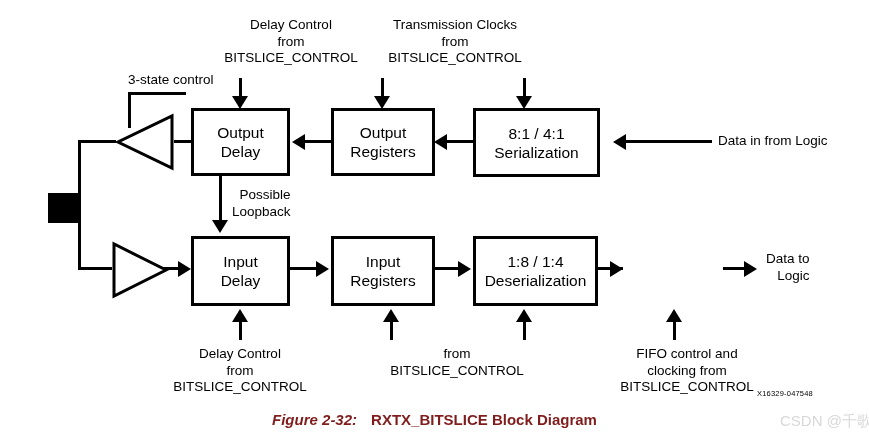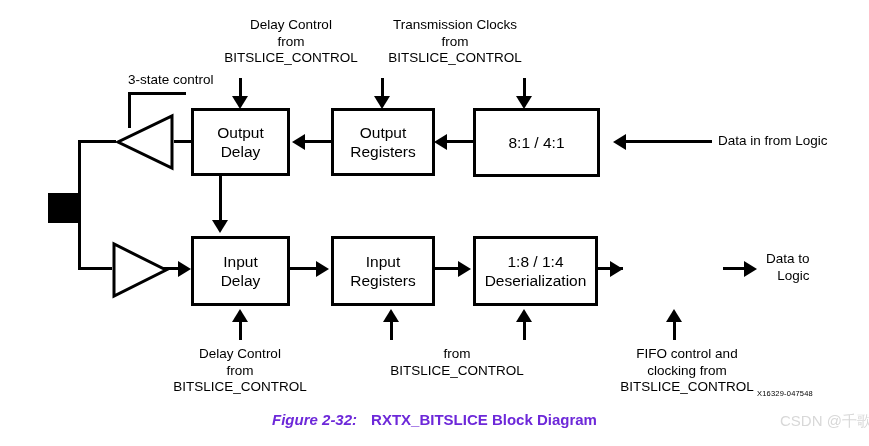--- a/index.html
+++ b/index.html
@@ -64,21 +64,21 @@
 
   
   .pad { position: absolute; background: #000000; z-index: 4; }
 
   
   #caption {
     position: absolute;
     left: 0; right: 0;
     text-align: center;
     font-size: 15px;
-    color: #6d28d9;
+    color: #7f1d1d;
     z-index: 5;
   }
   #caption .fig {
     font-style: italic;
     font-weight: bold;
     margin-right: 14px;
   }
   #caption .ttl { font-weight: bold; }
 
   #figid {
@@ -132,20 +132,21 @@
     <span class="l2">Delay</span>
   </div>
 
   <div class="blk" style="left:331px; top:108px; width:104px; height:68px;">
     <span class="l1">Output</span>
     <span class="l2">Registers</span>
   </div>
 
   <div class="blk" style="left:473px; top:108px; width:127px; height:69px;">
     <span class="l1">8:1 / 4:1</span>
+    <span class="l2">Serialization</span>
   </div>
 
   <div class="hline" style="left:447px; top:140px; width:26px;"></div>
   <div class="arr left" style="left:434px; top:134px;"></div>
 
   <div class="hline" style="left:305px; top:140px; width:26px;"></div>
   <div class="arr left" style="left:292px; top:134px;"></div>
 
   <div class="hline" style="left:626px; top:140px; width:86px;"></div>
   <div class="arr left" style="left:613px; top:134px;"></div>
@@ -167,20 +168,24 @@
 
   <div class="hline" style="left:78px; top:267px; width:34px;"></div>
   <svg class="buf" style="left:110px; top:241px; width:62px; height:58px;" viewBox="0 0 62 58" xmlns="http://www.w3.org/2000/svg">
     <polygon points="4,3 4,55 56,29" fill="#ffffff" stroke="#000000" stroke-width="3" stroke-linejoin="miter"></polygon>
   </svg>
   <div class="hline" style="left:160px; top:267px; width:20px;"></div>
   <div class="arr right" style="left:178px; top:261px;"></div>
 
   <div class="vline" style="left:219px; top:176px; height:46px;"></div>
   <div class="arr down" style="left:212px; top:220px;"></div>
+  <div class="lbl left" style="left:232px; top:187px;">
+    <div>Possible</div>
+    <div>Loopback</div>
+  </div>
 
   <div class="blk" style="left:191px; top:236px; width:99px; height:70px;">
     <span class="l1">Input</span>
     <span class="l2">Delay</span>
   </div>
 
   <div class="blk" style="left:331px; top:236px; width:104px; height:70px;">
     <span class="l1">Input</span>
     <span class="l2">Registers</span>
   </div>

